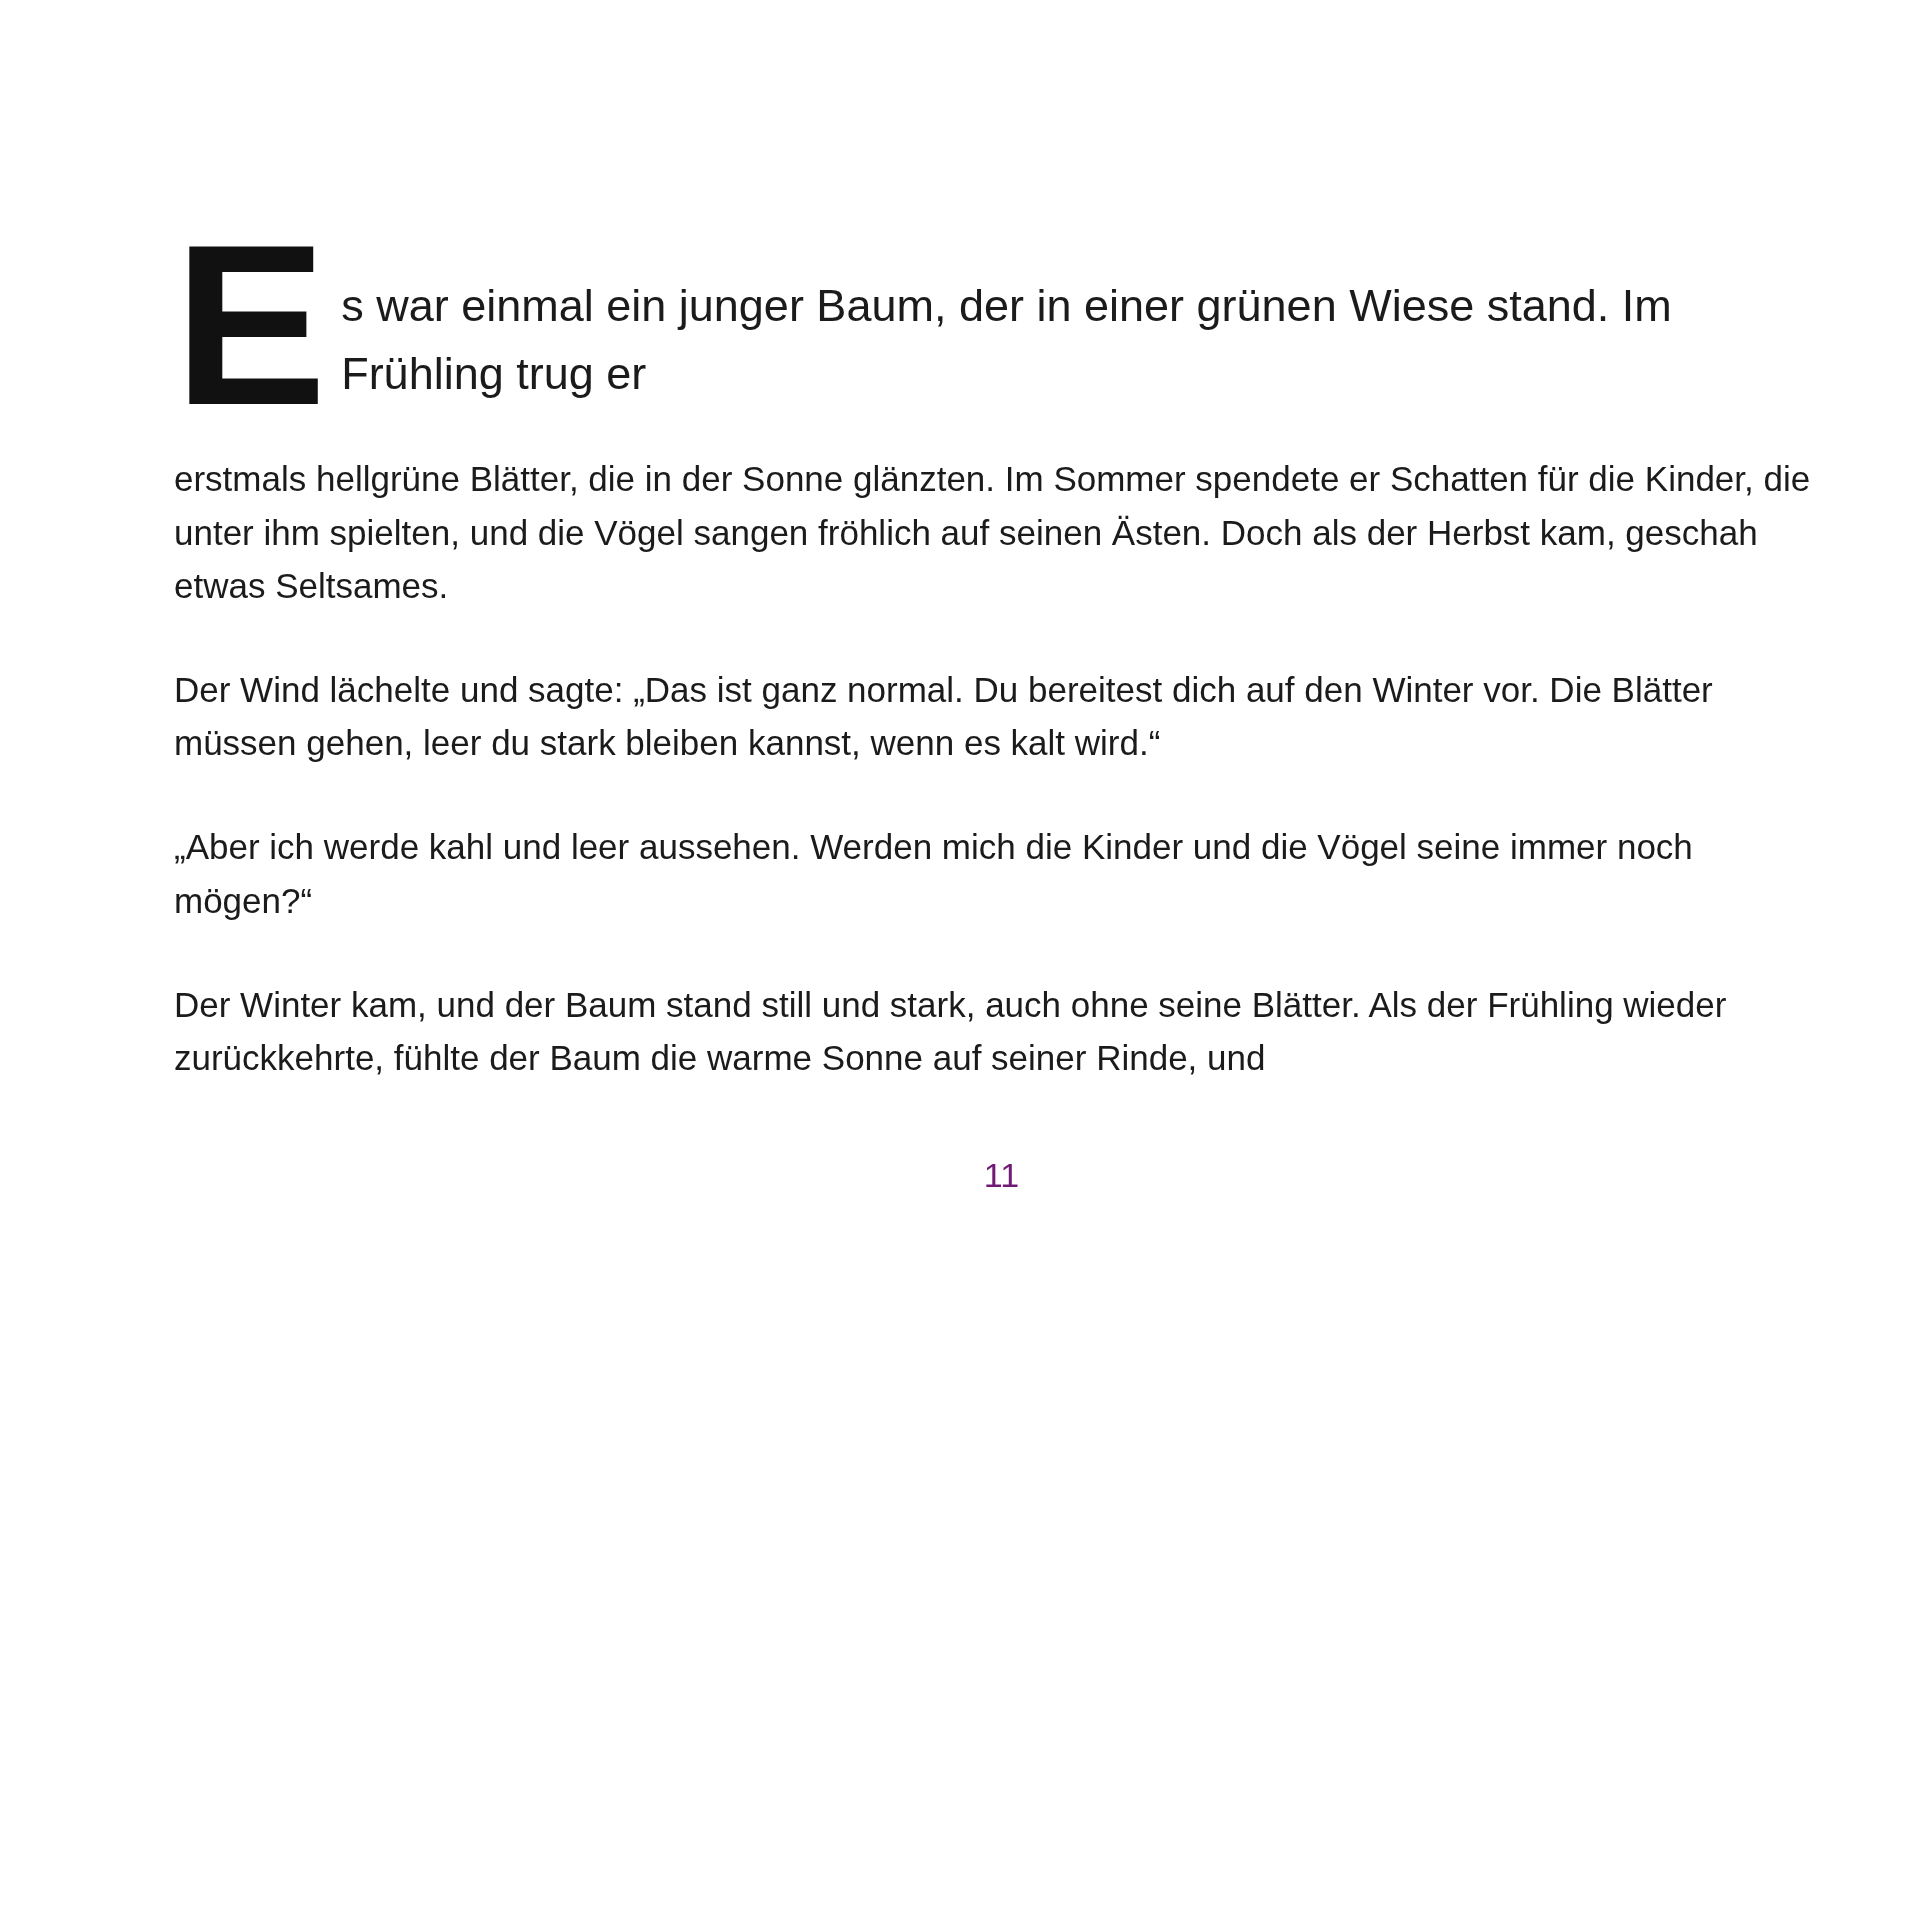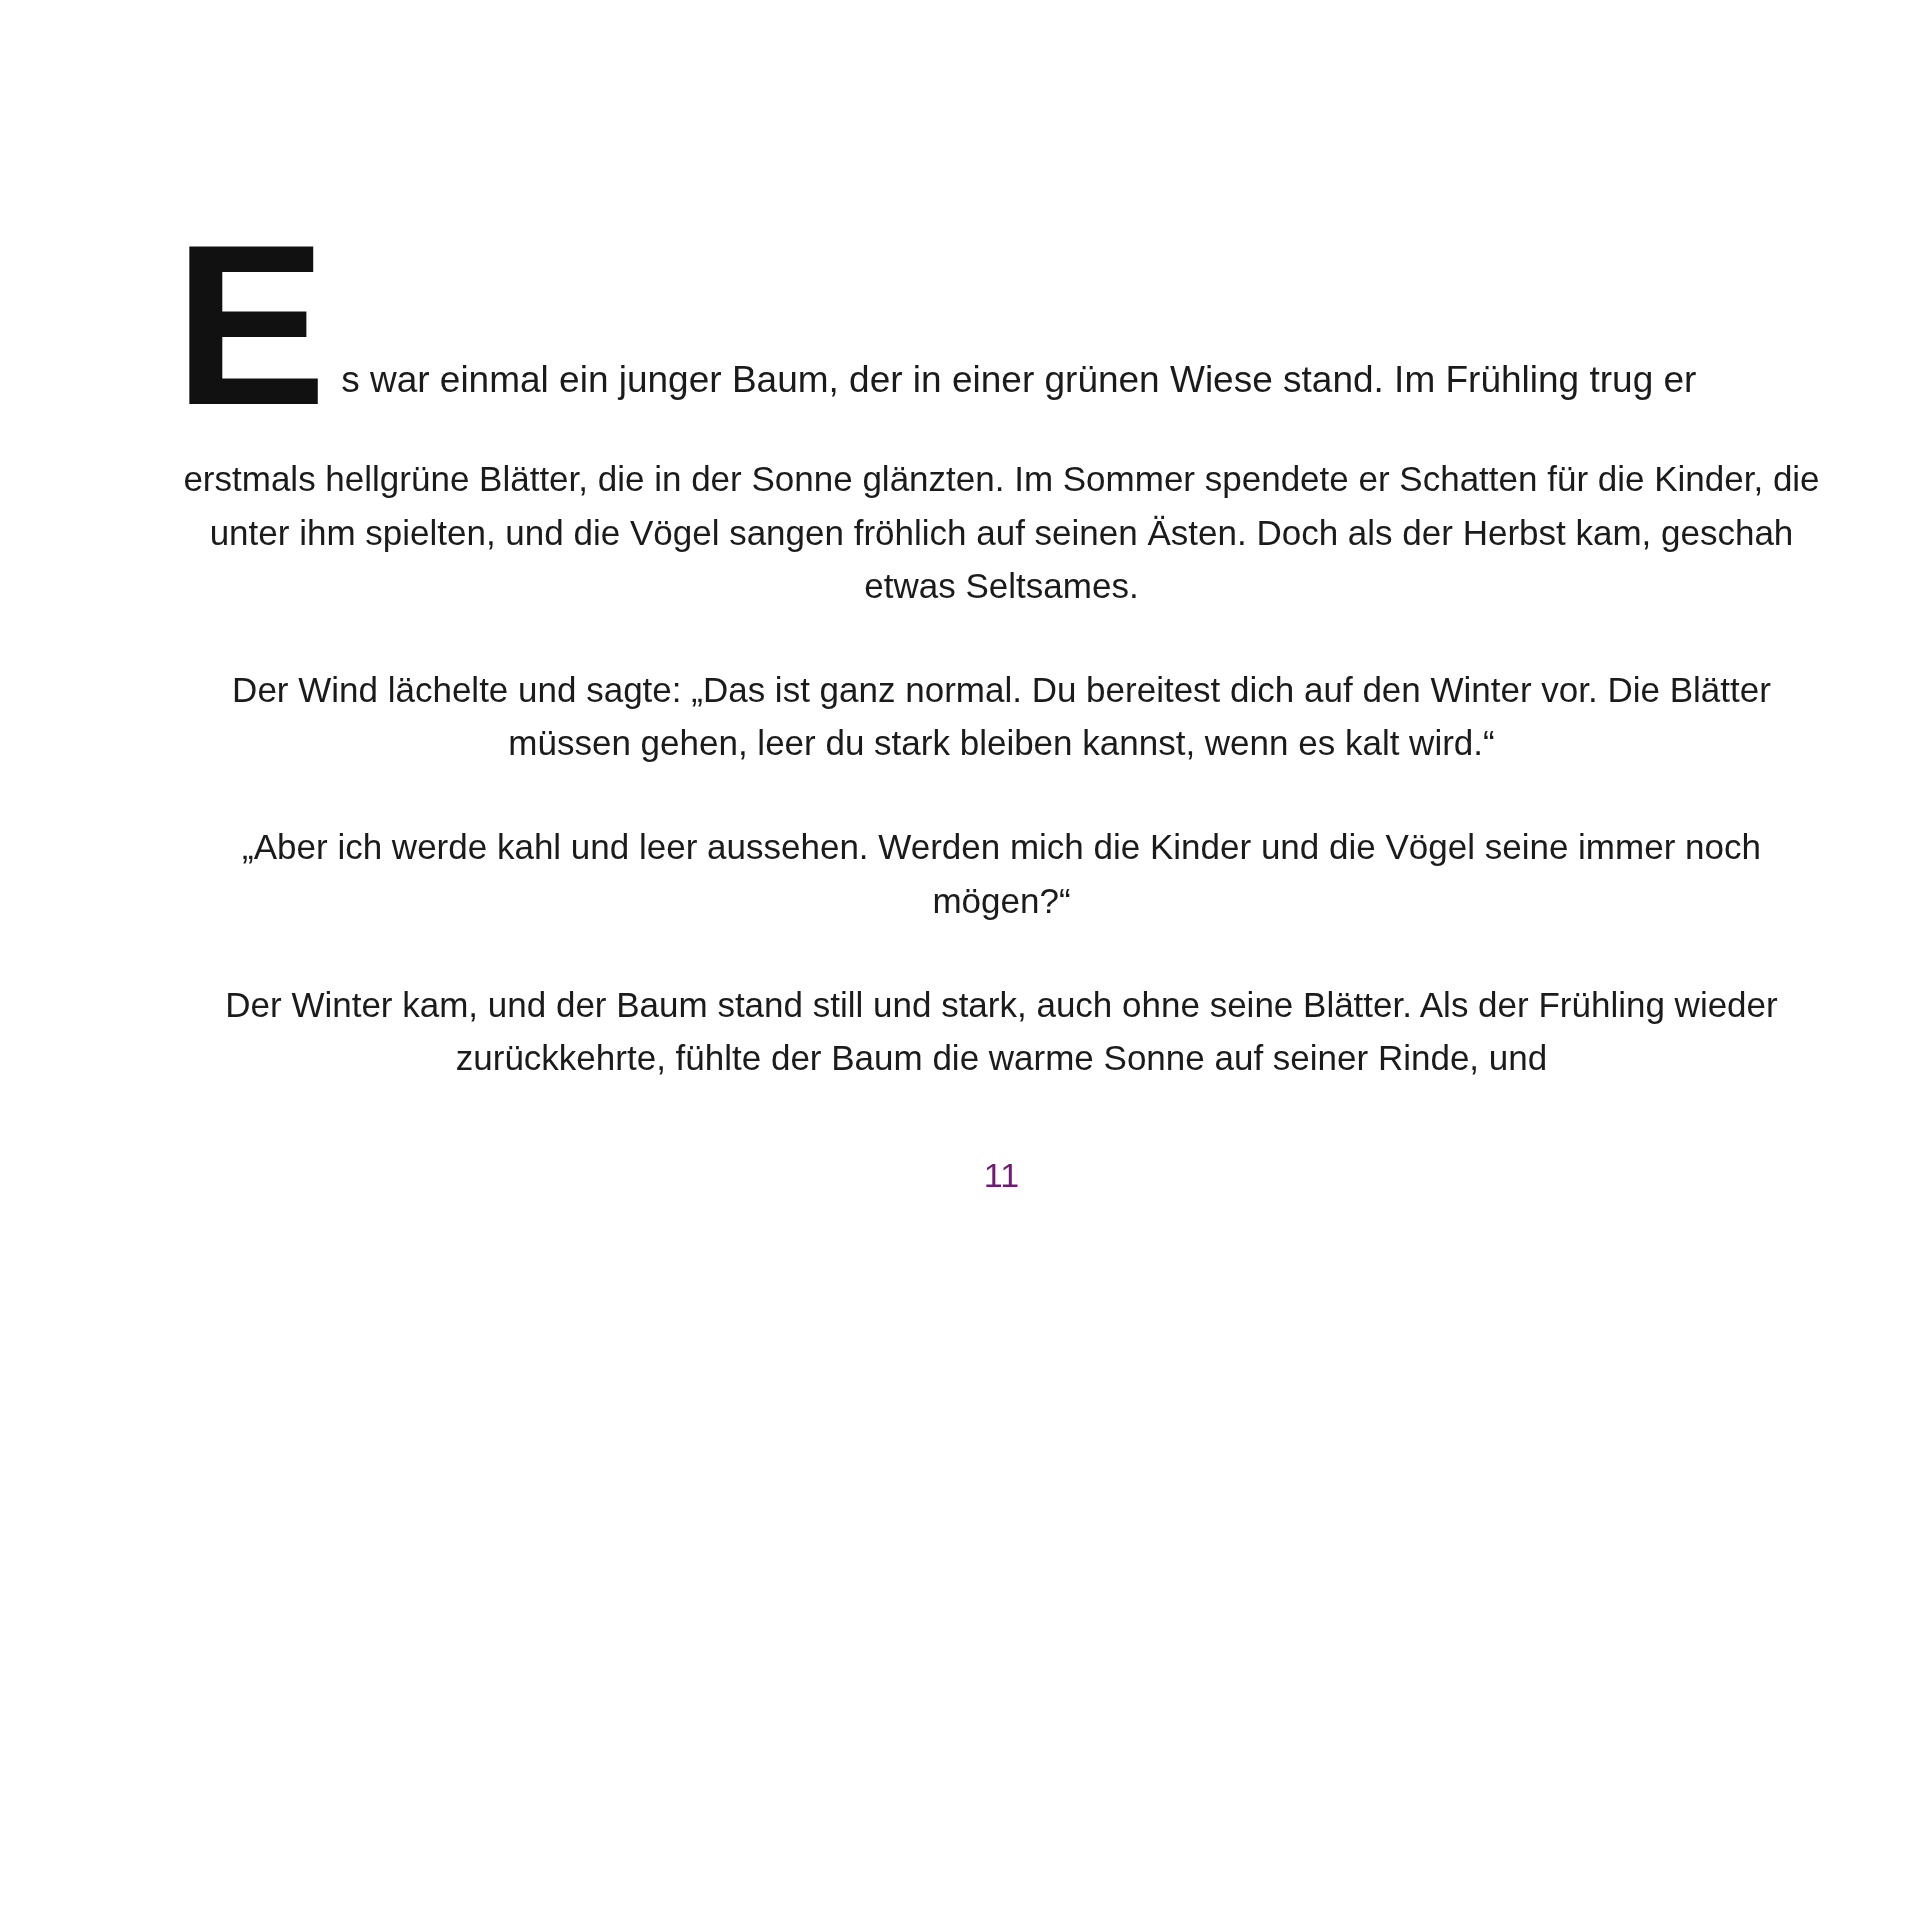--- a/index.html
+++ b/index.html
@@ -30,29 +30,29 @@
     display: block;
     font-size: 229px;
     line-height: 0.74;
     font-weight: bold;
     color: #111111;
     margin-right: 14.4px;
     flex: 0 0 auto;
   }
   .first-line {
     display: block;
-    font-size: 37px;
+    font-size: 45px;
     line-height: 1.5;
     padding-bottom: 3.2px;
   }
   .body-text p {
     font-size: 35px;
     line-height: 1.52;
     margin: 4px 0 51px 0;
-    text-align: center;
+    text-align: left;
   }
   .page-number {
     font-size: 34px;
     text-align: center;
     margin-top: 72px;
     color: #701a75;
   }
 </style>
 </head>
 <body>

